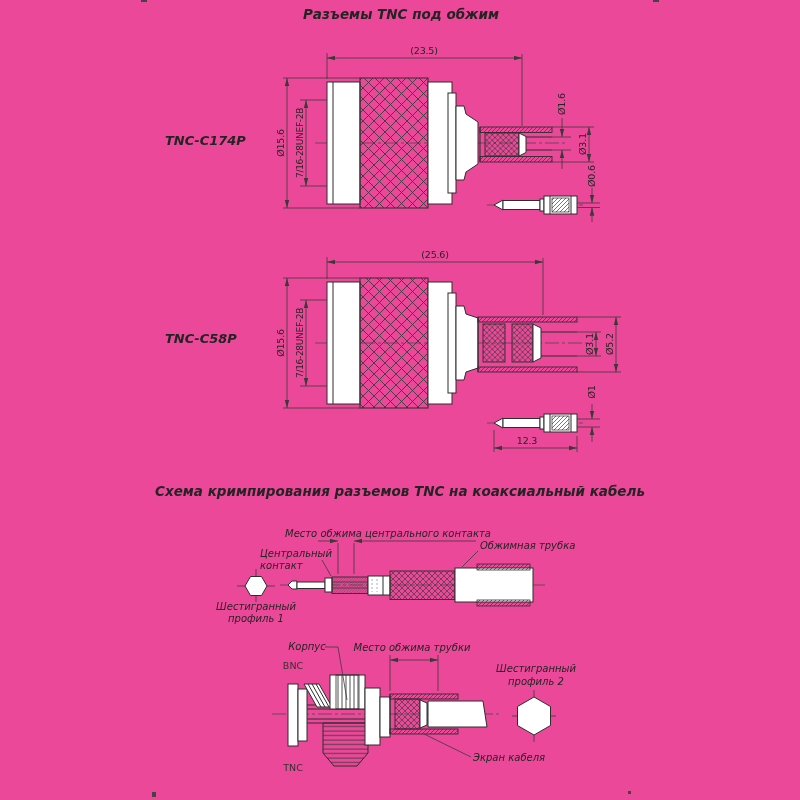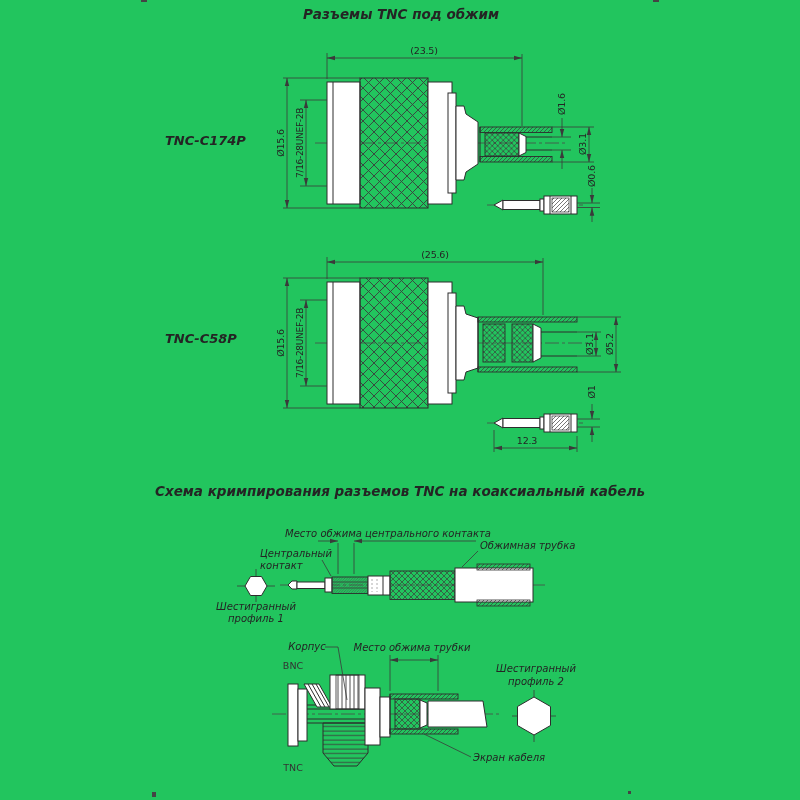--- a/index.html
+++ b/index.html
@@ -1,16 +1,16 @@
 <!DOCTYPE html>
 <html><head>
 <meta charset="utf-8">
 <style>
   html,body{margin:0;padding:0;background:#fff;}
-  .page{position:relative;width:800px;height:800px;background:#22c55e;overflow:hidden;
+  .page{position:relative;width:800px;height:800px;background:#ec4899;overflow:hidden;
         font-family:"DejaVu Sans", sans-serif;color:#222;}
   svg{display:block;}
   text{fill:#242424;}
   .title{font:italic bold 13.5px "DejaVu Sans",sans-serif;}
   .cname{font:italic bold 13px "DejaVu Sans",sans-serif;}
   .dim{font:9.5px "DejaVu Sans",sans-serif;letter-spacing:-0.2px;}
   .thr{font:9px "DejaVu Sans",sans-serif;letter-spacing:-0.3px;}
   .lbl{font:italic 10px "DejaVu Sans",sans-serif;}
   .sm{font:9.5px "DejaVu Sans",sans-serif;fill:#333;}
   .ln{stroke:#2d2d2d;stroke-width:1;fill:none;}

